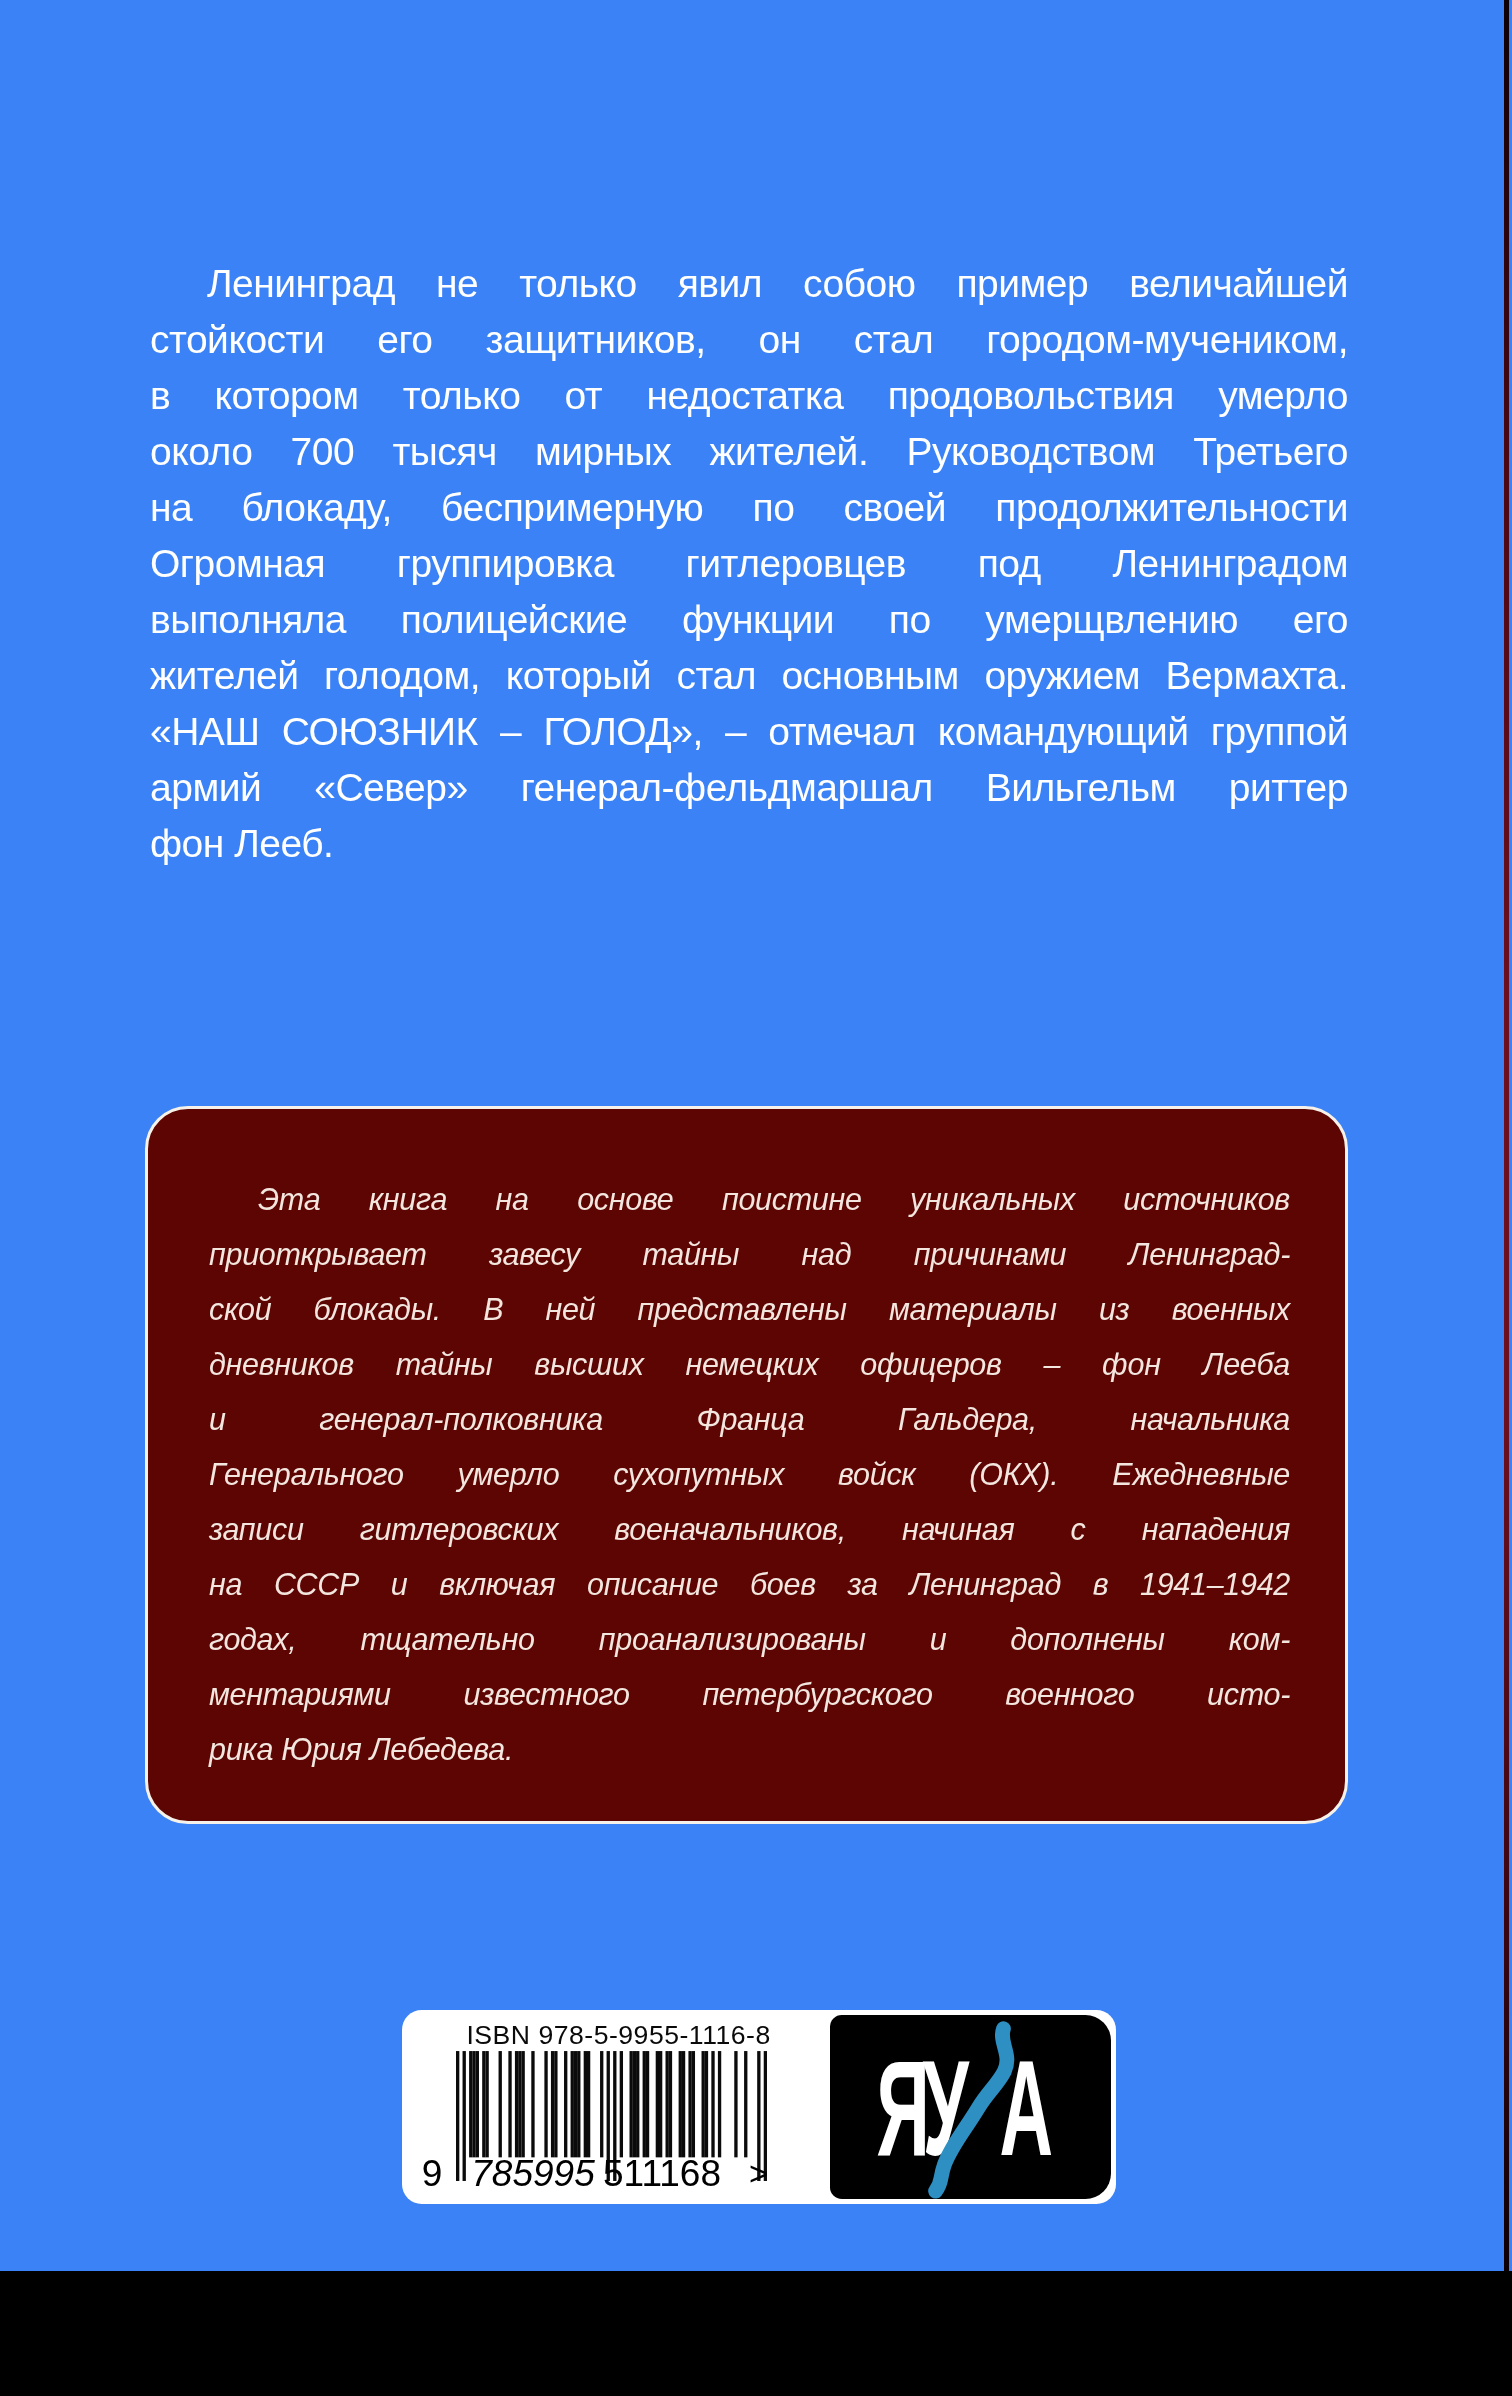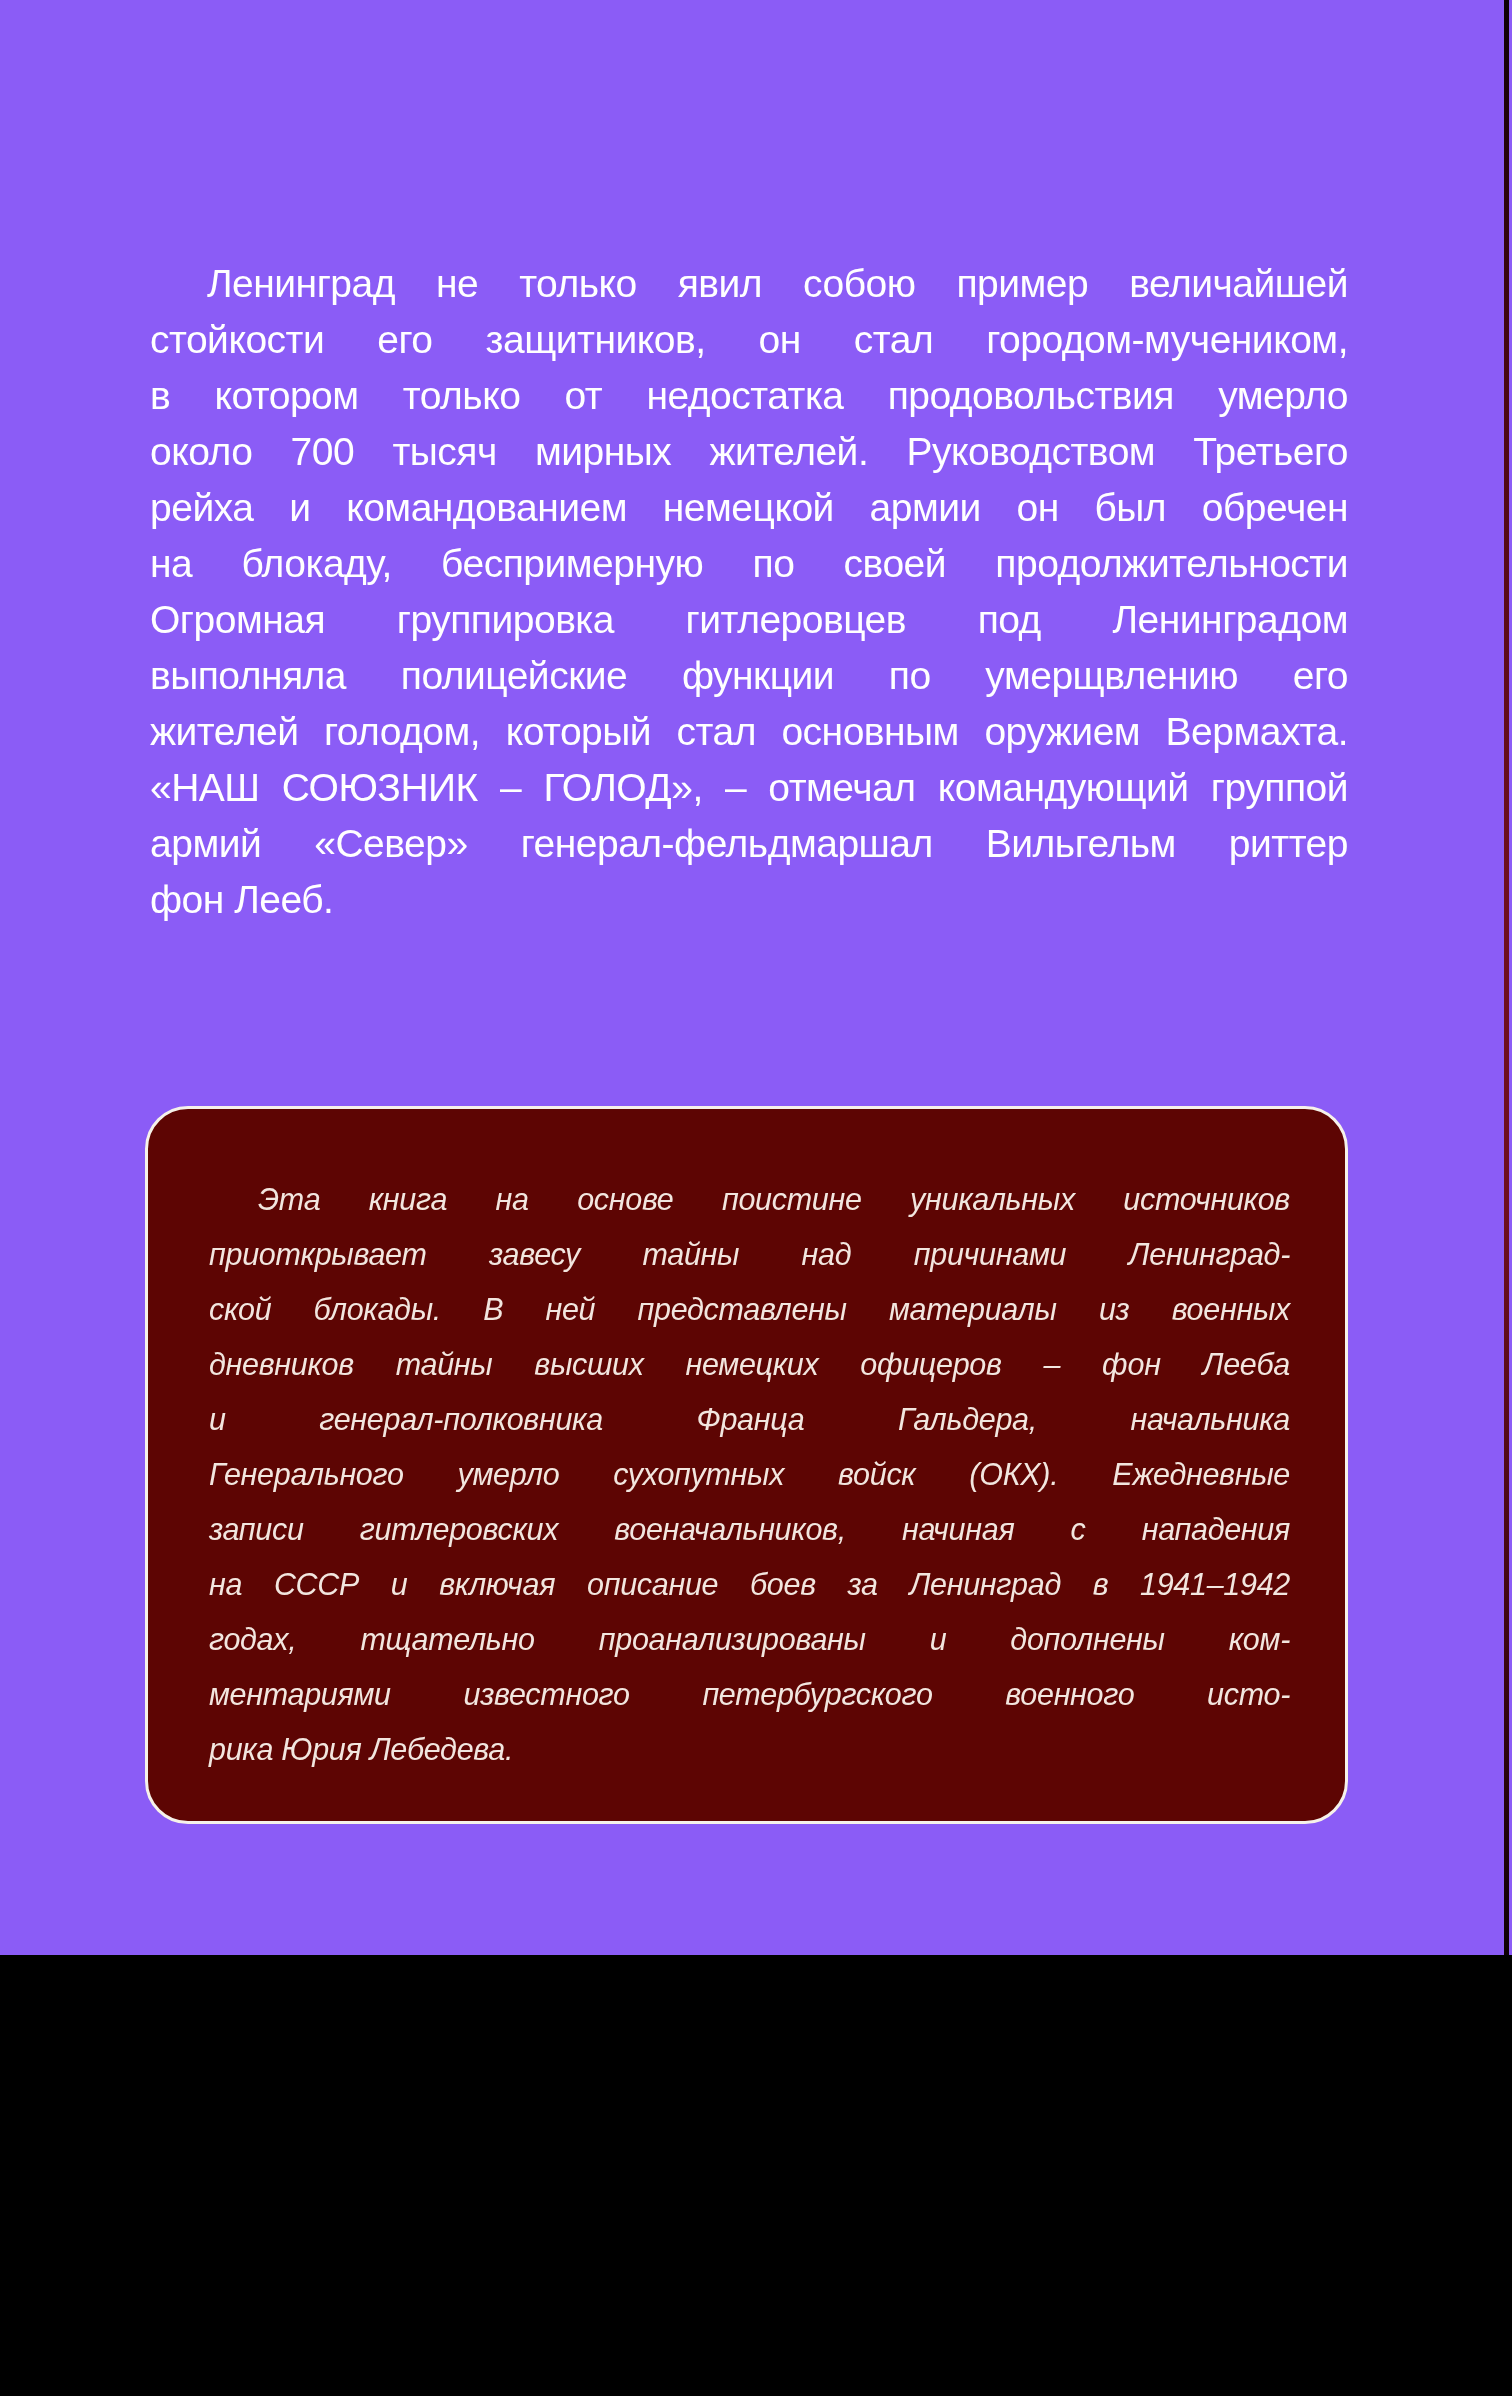--- a/index.html
+++ b/index.html
@@ -1,16 +1,16 @@
 <!DOCTYPE html>
 <html><head>
 <meta charset="utf-8">
 <style>
   html,body{margin:0;padding:0;background:#000;}
-  .cover{position:relative;width:1512px;height:1955px;background:#8b5cf6;overflow:hidden;
+  .cover{position:relative;width:1512px;height:2271px;background:#3b82f6;overflow:hidden;
          font-family:"Liberation Sans","DejaVu Sans",sans-serif;}
   
   .edge-strip{position:absolute;right:3px;top:0;width:4.9px;height:100%;
     background:linear-gradient(180deg,#0d0004 0%,#4a0712 20%,#6e0f1e 45%,#6e0f1e 62%,#3a0510 85%,#0d0004 100%);}
   
   .annotation{position:absolute;left:150px;top:256px;width:1198px;color:#ffffff;
     font-size:39px;line-height:56px;letter-spacing:-0.5px;font-weight:400;}
   .tline{text-align:justify;text-align-last:justify;}
   .tlast{text-align-last:left;}
   .annotation .tfirst{padding-left:57px;}
@@ -43,21 +43,20 @@
 
 <div class="cover">
 
   <div class="edge-strip"></div>
 
   <div class="annotation">
       <div class="tline tfirst">Ленинград не только явил собою пример величайшей</div>
       <div class="tline">стойкости его защитников, он стал городом-мучеником,</div>
       <div class="tline">в котором только от недостатка продовольствия умерло</div>
       <div class="tline">около 700 тысяч мирных жителей. Руководством Третьего</div>
-      <div class="tline">рейха и командованием немецкой армии он был обречен</div>
       <div class="tline">на блокаду, беспримерную по своей продолжительности</div>
       <div class="tline">Огромная группировка гитлеровцев под Ленинградом</div>
       <div class="tline">выполняла полицейские функции по умерщвлению его</div>
       <div class="tline">жителей голодом, который стал основным оружием Вермахта.</div>
       <div class="tline">«НАШ СОЮЗНИК – ГОЛОД», – отмечал командующий группой</div>
       <div class="tline">армий «Север» генерал-фельдмаршал Вильгельм риттер</div>
       <div class="tline tlast">фон Лееб.</div>
     </div>
 
   <div class="summary-box">

